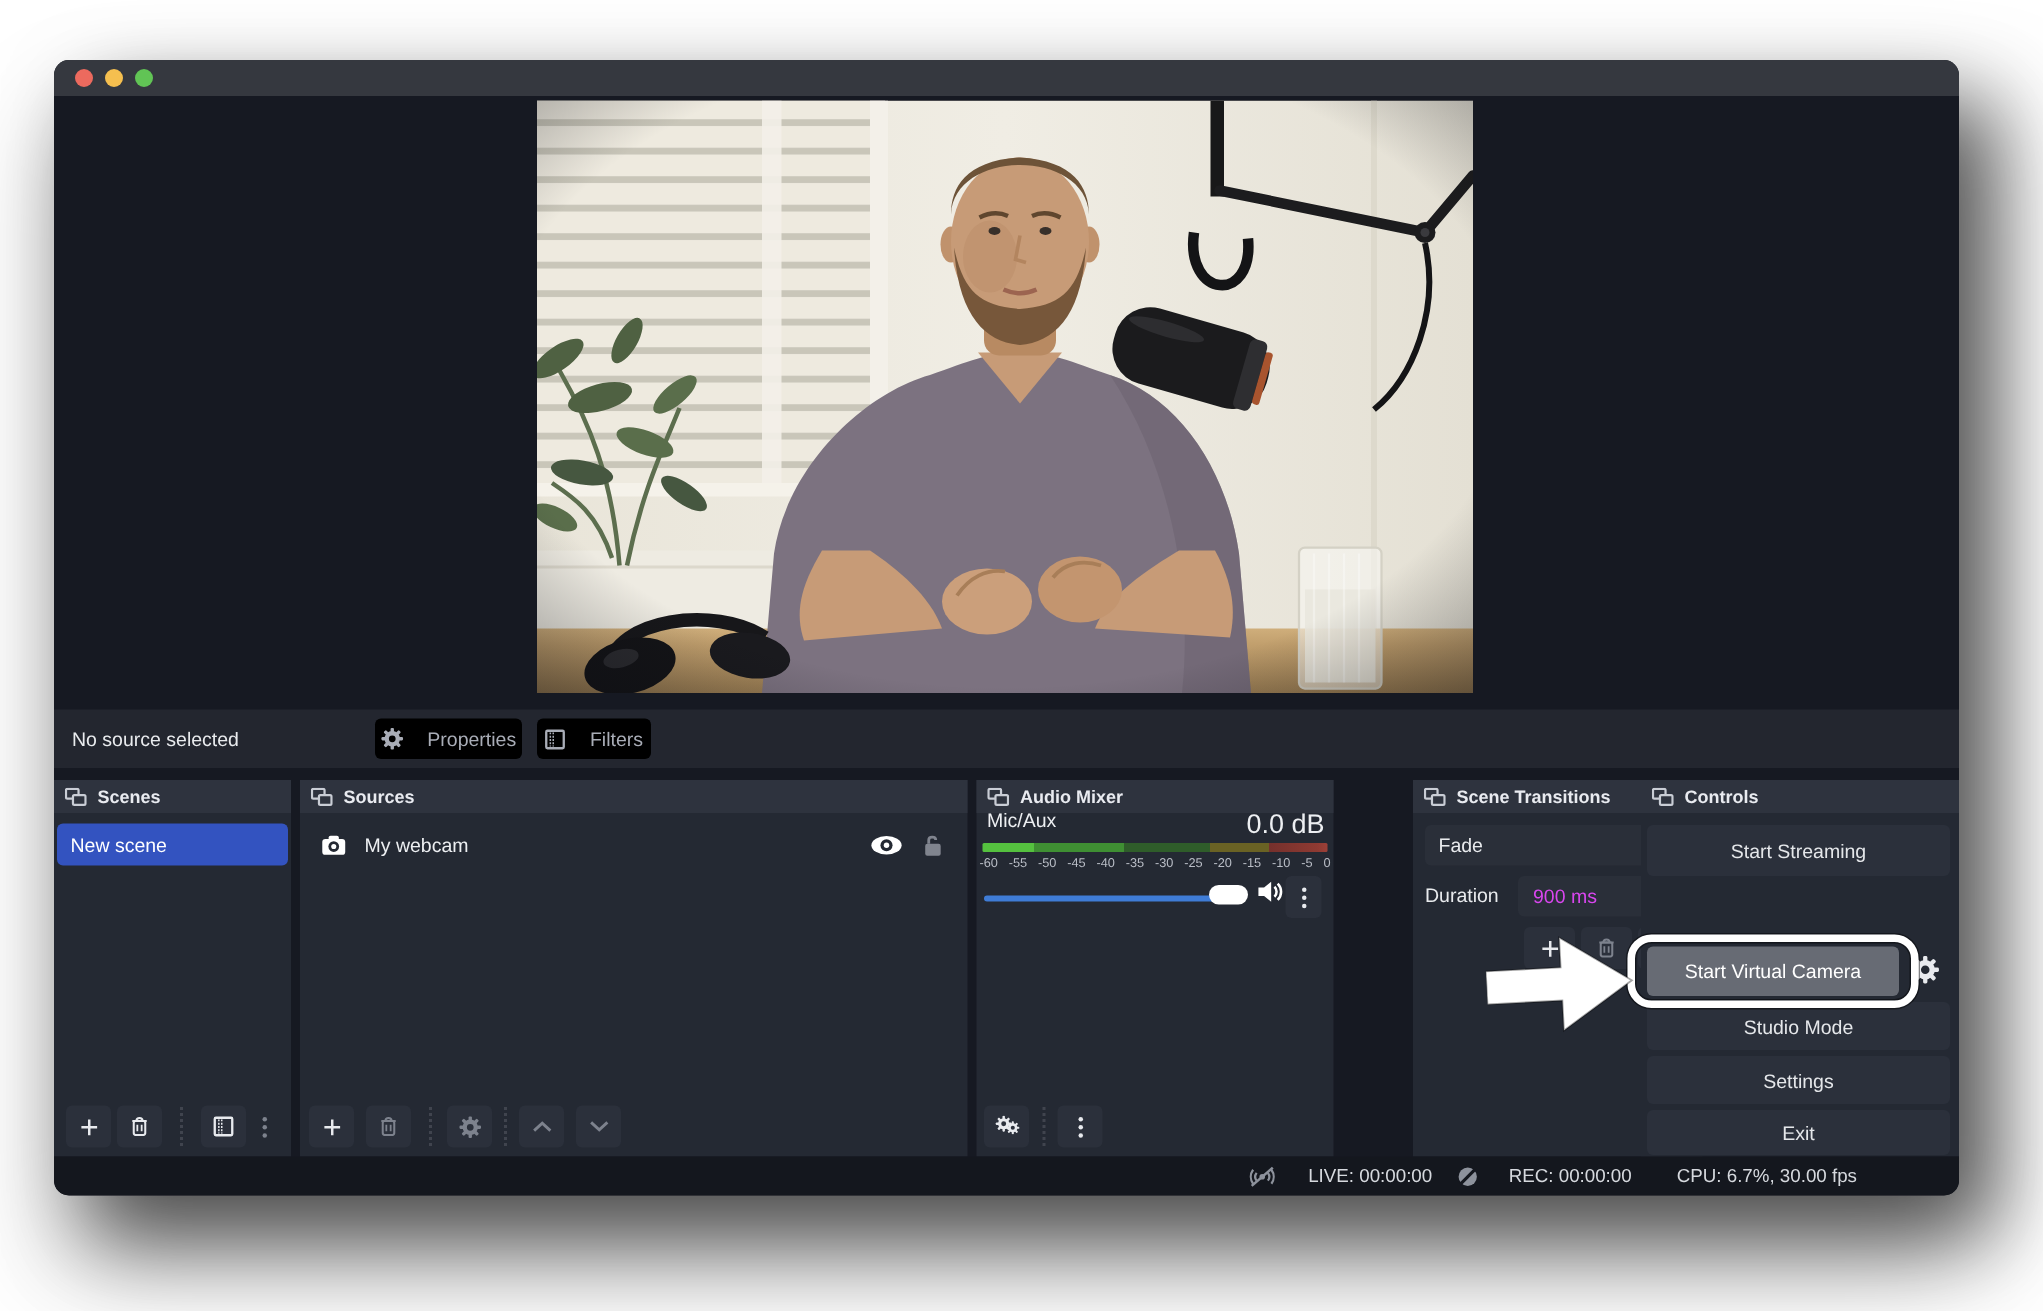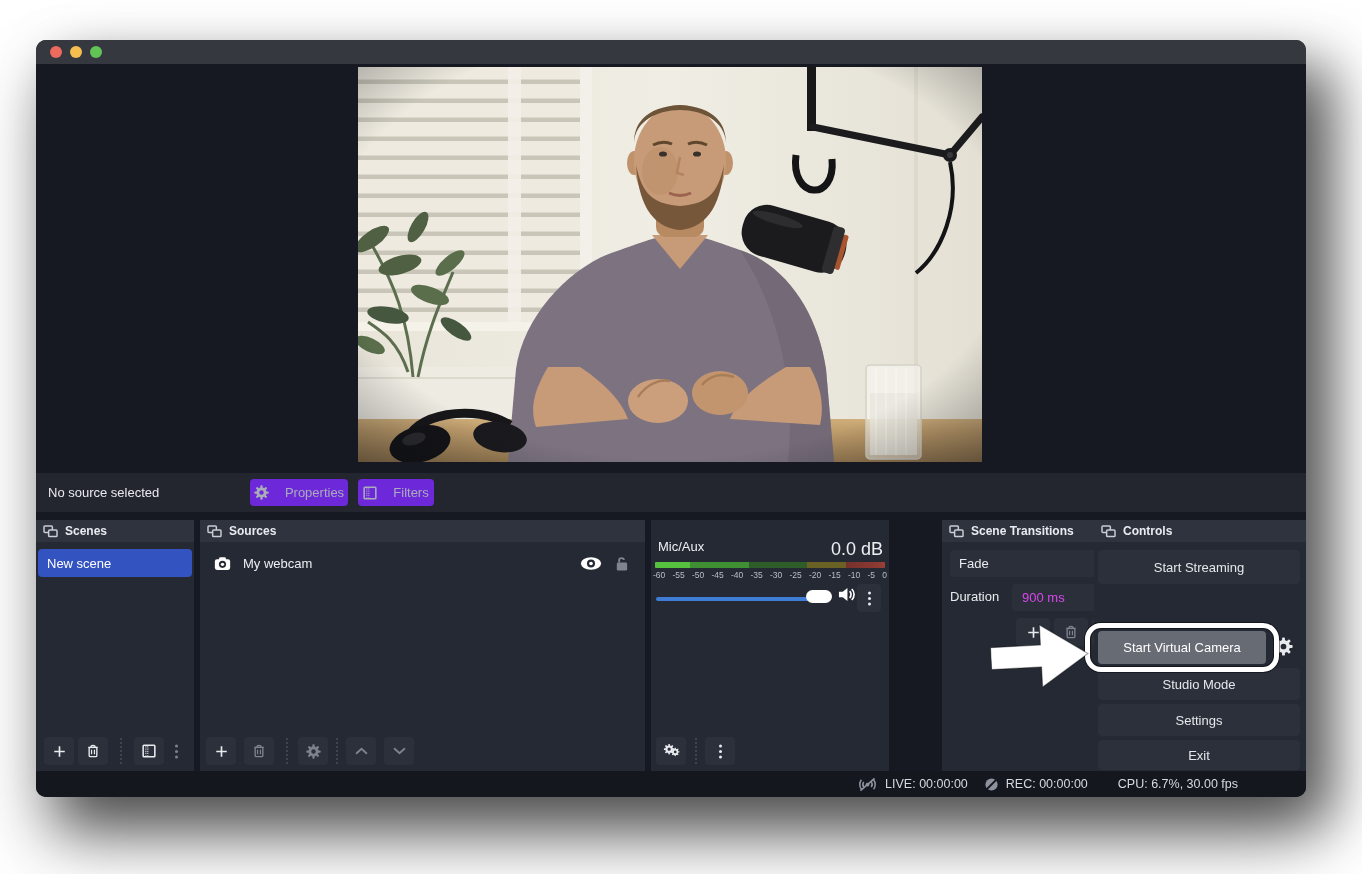--- a/index.html
+++ b/index.html
@@ -11,21 +11,21 @@
     box-shadow: 26px 26px 55px rgba(0,0,0,.55), 8px 40px 70px rgba(0,0,0,.35);
   }
   .titlebar { position:absolute; left:0; top:0; width:100%; height:24px; background:#35383f; display:flex; align-items:center; padding-left:14px; gap:8px; }
   .tl { width:12px; height:12px; border-radius:50%; }
   .tl.red{background:#ec6a5e;} .tl.yellow{background:#f5bf4f;} .tl.green{background:#61c455;}
 
   .video { position:absolute; left:322px; top:27px; width:624px; height:395px; background:#0c0e14; }
 
   .src-toolbar { position:absolute; left:0; top:433px; width:1270px; height:39px; background:#23262f; display:flex; align-items:center; }
   .src-status { position:absolute; left:12px; color:#e9ebee; font-size:13px; }
-  .tb-btn { position:absolute; height:27px; top:6px; background:#6d28d9; border-radius:4px; color:#a9adb7; font-size:13px; display:flex; align-items:center; justify-content:center; gap:16px; }
+  .tb-btn { position:absolute; height:27px; top:6px; background:#000000; border-radius:4px; color:#a9adb7; font-size:13px; display:flex; align-items:center; justify-content:center; gap:16px; }
   .tb-btn.props { left:214px; width:98px; }
   .tb-btn.filt  { left:322px; width:76px; }
 
   .panel { position:absolute; top:480px; height:251px; background:#242933; }
   .p-scenes{left:0; width:158px;} .p-sources{left:164px; width:445px;} .p-audio{left:615px; width:238px;} .p-trans{left:906px; width:193px;} .p-controls{left:1058px; width:212px;}
   .p-head { height:22px; background:#2e333e; display:flex; align-items:center; gap:7px; padding:0 7px; }
   .p-title { font-size:12px; font-weight:bold; color:#e9ebf0; }
 
   .scene-item { position:absolute; left:2px; top:29px; width:154px; height:28px; background:#3353c0; border-radius:4px; color:#fff; font-size:13px; display:flex; align-items:center; padding-left:9px; }
 
@@ -56,21 +56,21 @@
   .dur-spin .val { padding-left:10px; flex:1; }
 
   .ctl-btn { position:absolute; left:4px; width:202px; background:#2b303b; border-radius:4px; color:#e5e7ea; font-size:13px; display:flex; align-items:center; justify-content:center; }
   .ctl-btn.svc { width:168px; background:#676b74; color:#ffffff; }
 
   .ring { position:absolute; left:1049px; top:583px; width:194px; height:49px; border:5px solid #ffffff; border-radius:16px; z-index:60;
     box-shadow:0 0 0 1px rgba(0,0,0,.45), inset 0 0 0 1px rgba(0,0,0,.45); }
   .arrow { position:absolute; left:955px; top:581px; z-index:61; transform:rotate(-3deg); }
 
   .statusbar { position:absolute; left:0; top:731px; width:1270px; height:26px; background:#14171e; display:flex; align-items:center; justify-content:flex-end; gap:16px; padding-right:68px; color:#d6d9de; font-size:12.5px; }
-  .sb-item { display:flex; align-items:center; gap:7px; }
+  .sb-item { display:flex; align-items:center; gap:20px; }
   .sb-icon { color:#8d929c; display:flex; }
 
   .icon { display:inline-flex; }
 </style>
 </head>
 <body>
 
 <svg width="0" height="0" style="position:absolute">
   <defs>
     <symbol id="i-gear" viewBox="0 0 20 20">
@@ -355,20 +355,26 @@
         </svg>
       </div>
     <div class="btnrow-btn nobg dim" style="left:130px; top:217px; width:20px;">
         <svg class="icon" width="5" height="17" viewBox="0 0 6 20">
           <use href="#i-dots"></use>
         </svg>
       </div>
   </div>
 
   <div class="panel p-audio">
+    <div class="p-head">
+      <svg class="icon" width="15" height="13" viewBox="0 0 16 14">
+          <use href="#i-grip"></use>
+        </svg>
+      <span class="p-title">Audio Mixer</span>
+    </div>
     <span class="mix-name">Mic/Aux</span>
     <span class="mix-db">0.0 dB</span>
     <div class="meter"></div>
     <div class="ticks">
       <span>-60</span>
         <span>-55</span>
         <span>-50</span>
         <span>-45</span>
         <span>-40</span>
         <span>-35</span>

